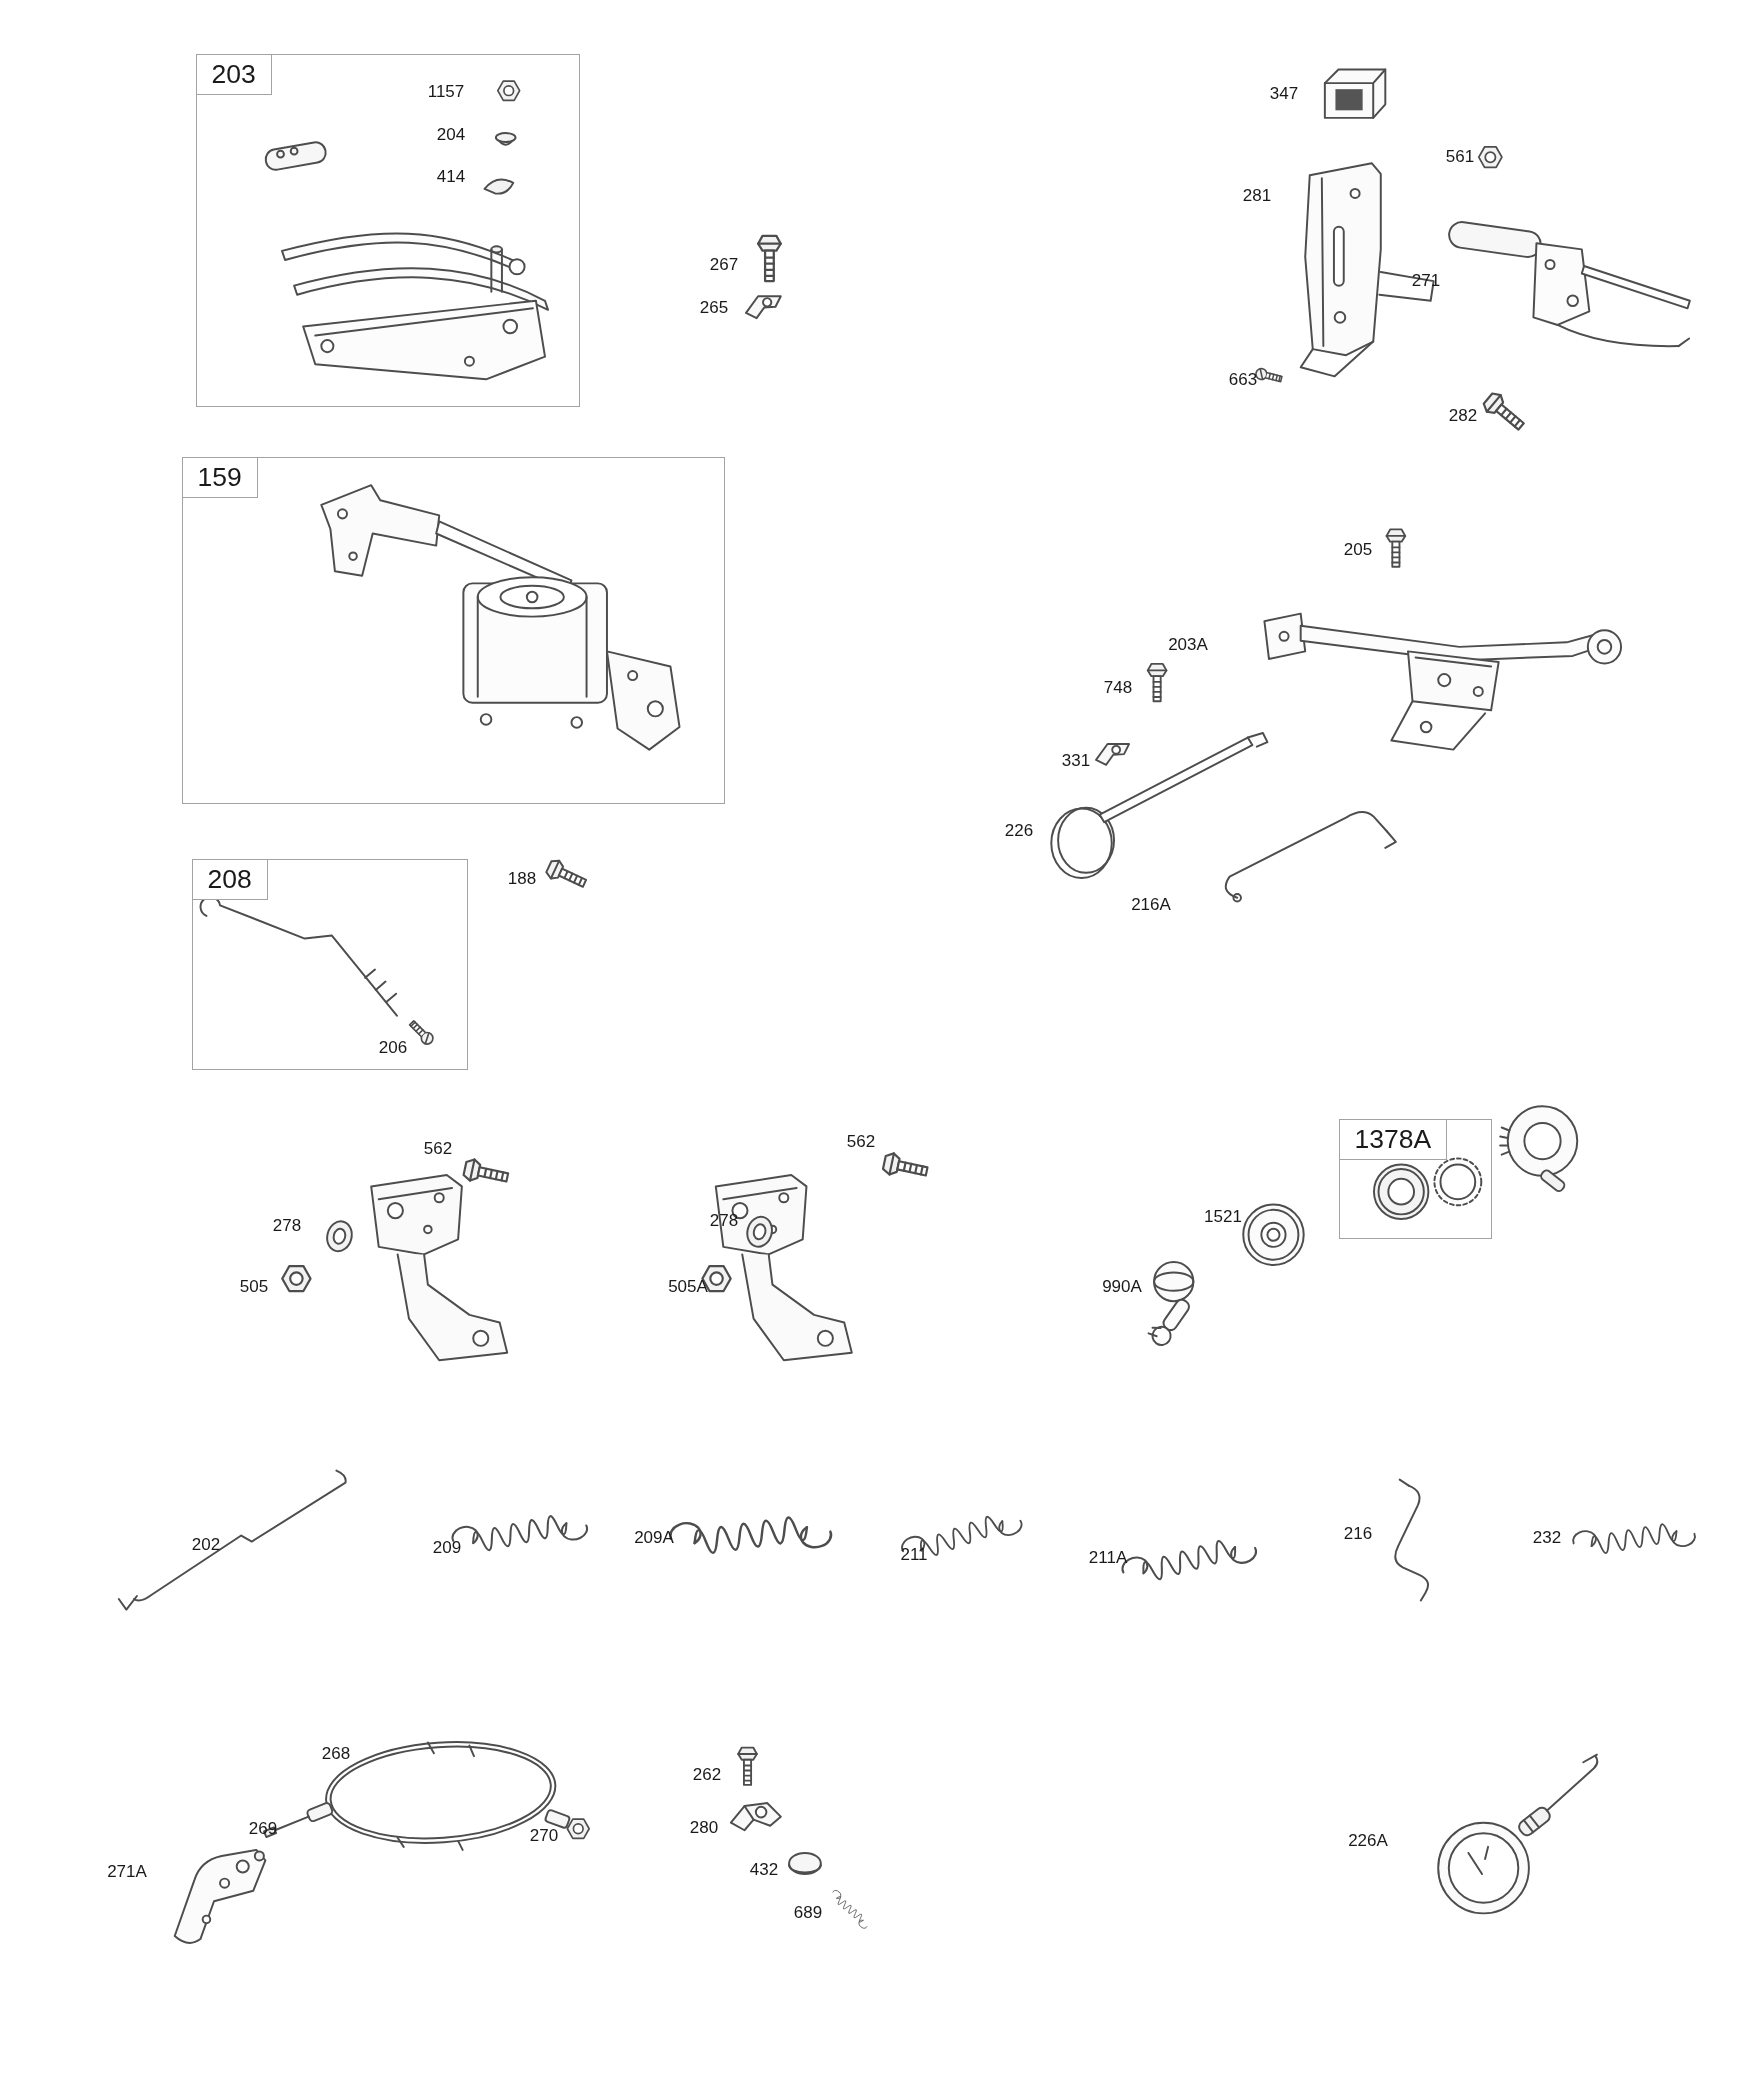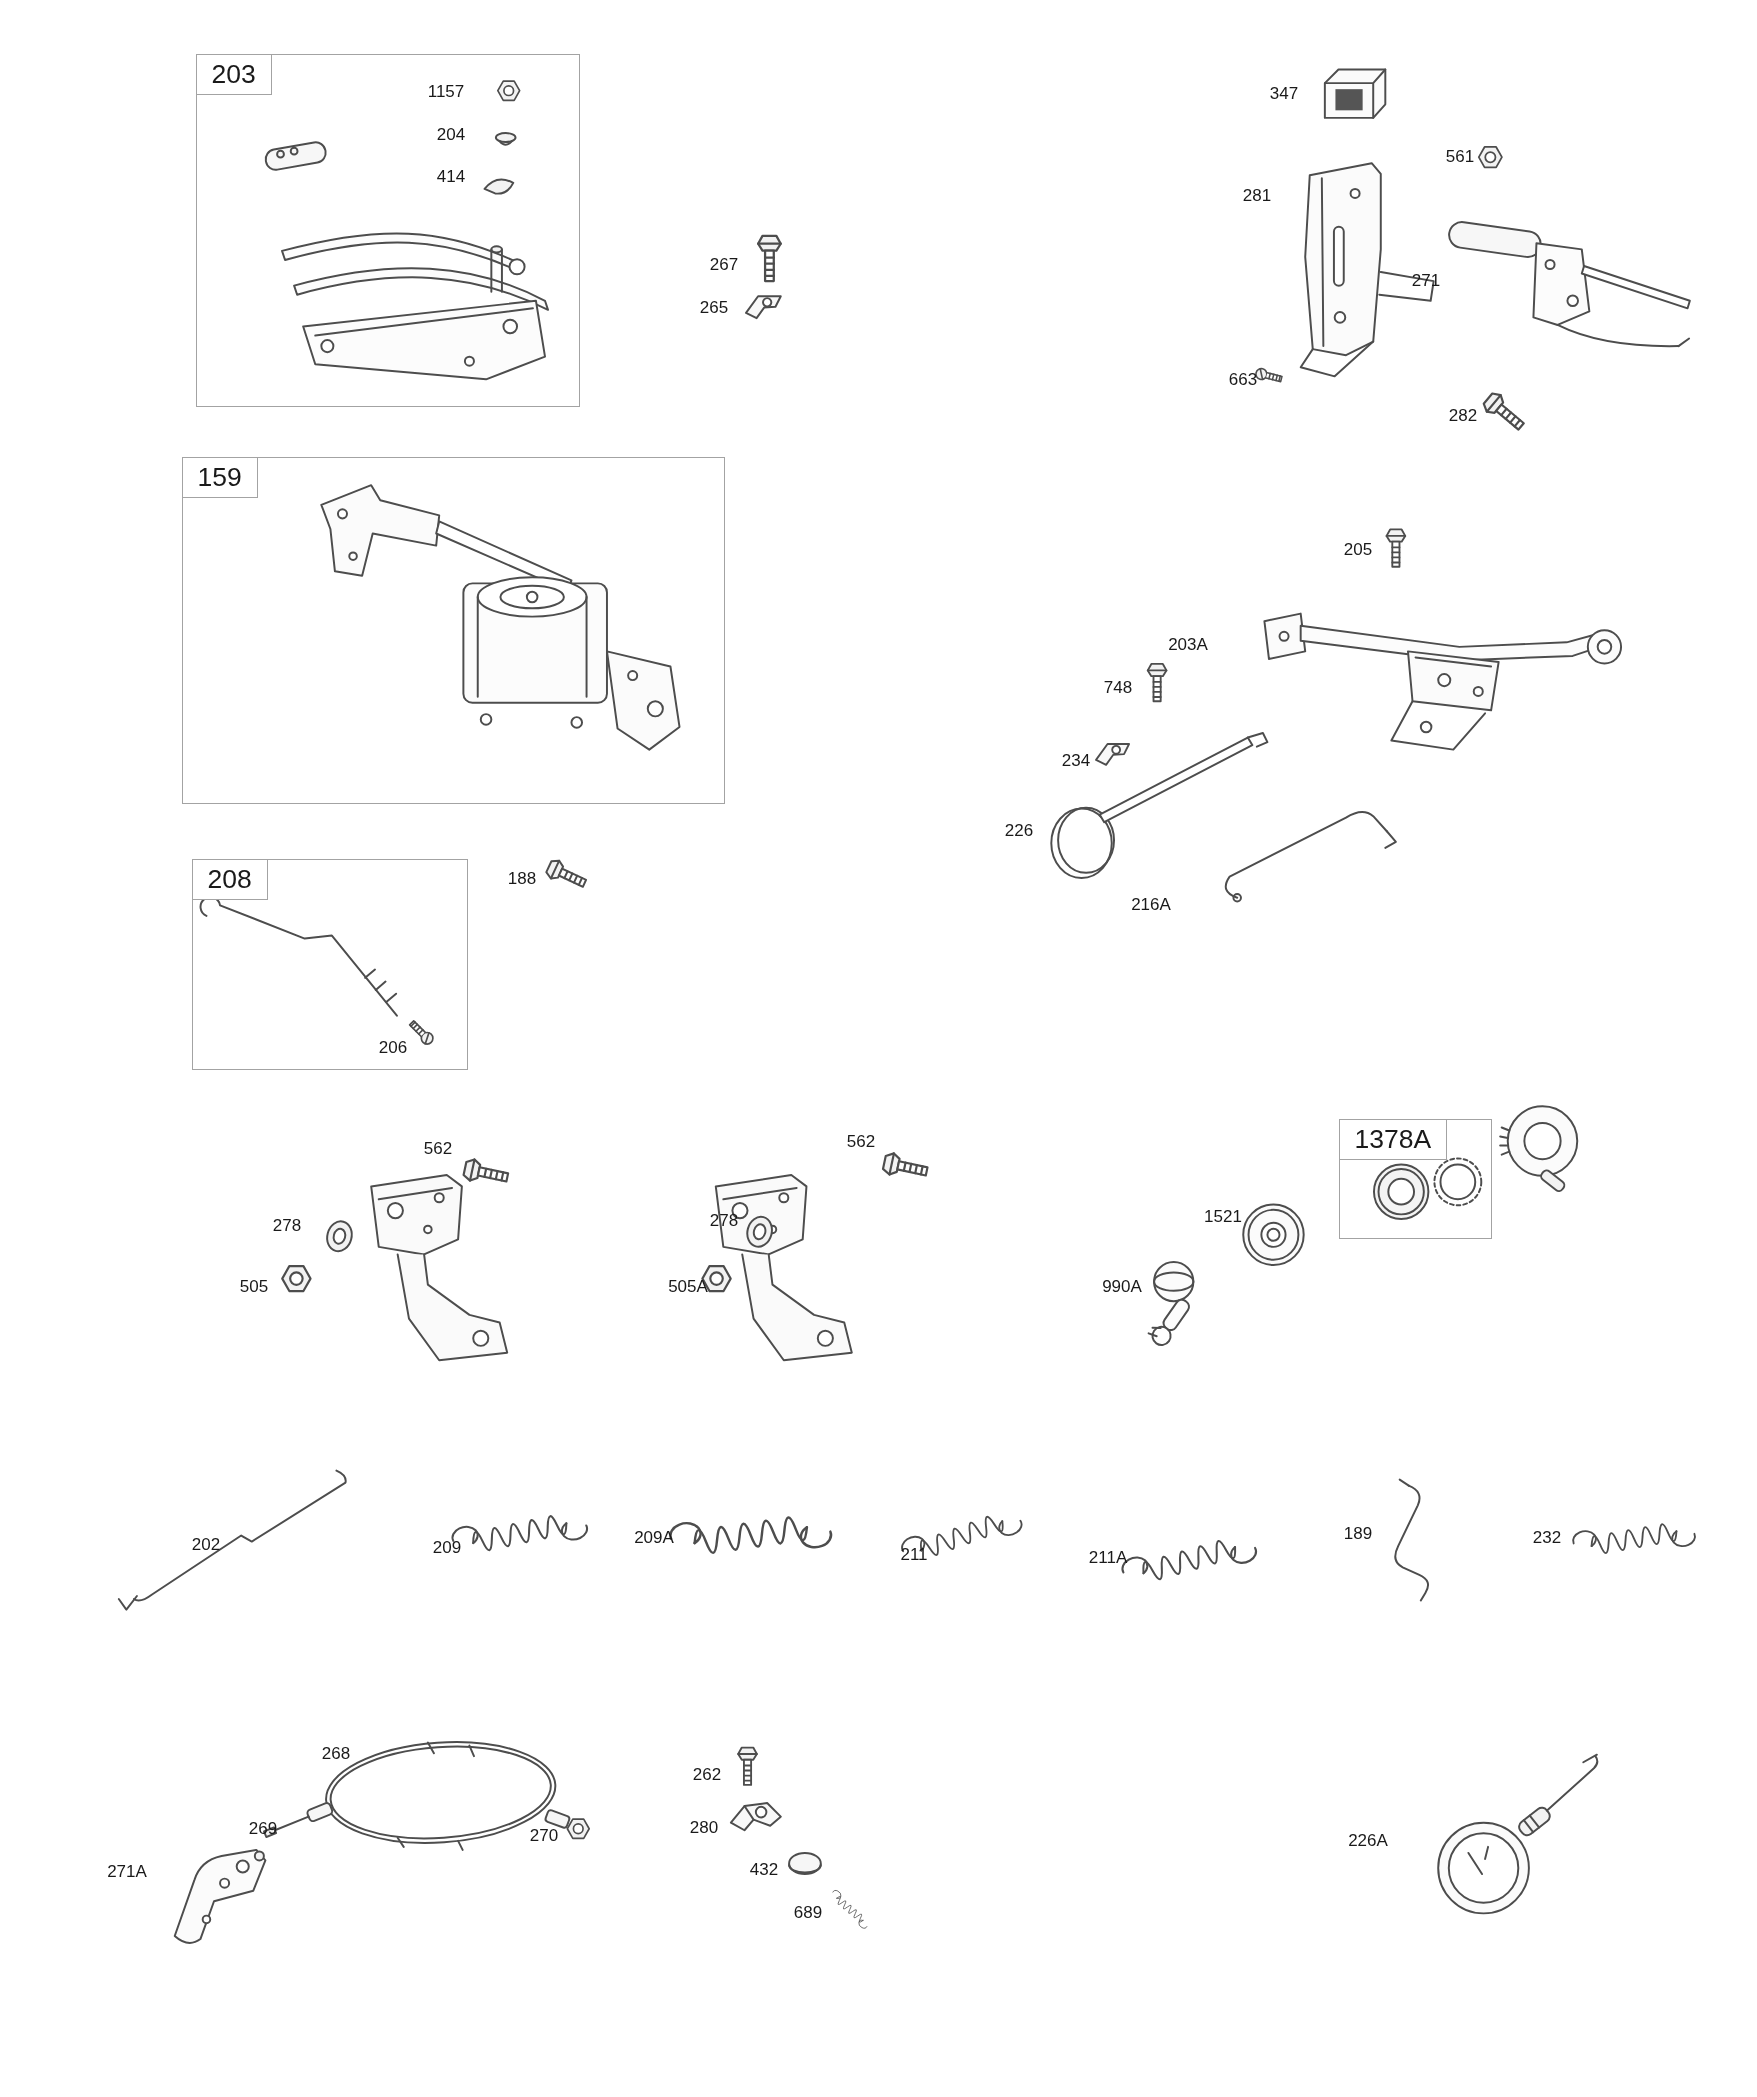--- a/index.html
+++ b/index.html
@@ -286,39 +286,39 @@
   <span class="pl" style="left:698px;top:308px">265</span>
   <span class="pl" style="left:1268px;top:94px">347</span>
   <span class="pl" style="left:1444px;top:157px">561</span>
   <span class="pl" style="left:1241px;top:196px">281</span>
   <span class="pl" style="left:1410px;top:281px">271</span>
   <span class="pl" style="left:1227px;top:380px">663</span>
   <span class="pl" style="left:1447px;top:416px">282</span>
   <span class="pl" style="left:1342px;top:550px">205</span>
   <span class="pl" style="left:1172px;top:645px">203A</span>
   <span class="pl" style="left:1102px;top:688px">748</span>
-  <span class="pl" style="left:1060px;top:761px">234</span>
+  <span class="pl" style="left:1060px;top:761px">331</span>
   <span class="pl" style="left:1003px;top:831px">226</span>
   <span class="pl" style="left:1135px;top:905px">216A</span>
   <span class="pl" style="left:506px;top:879px">188</span>
   <span class="pl" style="left:377px;top:1048px">206</span>
   <span class="pl" style="left:422px;top:1149px">562</span>
   <span class="pl" style="left:271px;top:1226px">278</span>
   <span class="pl" style="left:238px;top:1287px">505</span>
   <span class="pl" style="left:845px;top:1142px">562</span>
   <span class="pl" style="left:708px;top:1221px">278</span>
   <span class="pl" style="left:672px;top:1287px">505A</span>
   <span class="pl" style="left:1207px;top:1217px">1521</span>
   <span class="pl" style="left:1106px;top:1287px">990A</span>
   <span class="pl" style="left:190px;top:1545px">202</span>
   <span class="pl" style="left:431px;top:1548px">209</span>
   <span class="pl" style="left:638px;top:1538px">209A</span>
   <span class="pl" style="left:898px;top:1555px">211</span>
   <span class="pl" style="left:1092px;top:1558px">211A</span>
-  <span class="pl" style="left:1342px;top:1534px">189</span>
+  <span class="pl" style="left:1342px;top:1534px">216</span>
   <span class="pl" style="left:1531px;top:1538px">232</span>
   <span class="pl" style="left:320px;top:1754px">268</span>
   <span class="pl" style="left:247px;top:1829px">269</span>
   <span class="pl" style="left:528px;top:1836px">270</span>
   <span class="pl" style="left:111px;top:1872px">271A</span>
   <span class="pl" style="left:691px;top:1775px">262</span>
   <span class="pl" style="left:688px;top:1828px">280</span>
   <span class="pl" style="left:748px;top:1870px">432</span>
   <span class="pl" style="left:792px;top:1913px">689</span>
   <span class="pl" style="left:1352px;top:1841px">226A</span>

